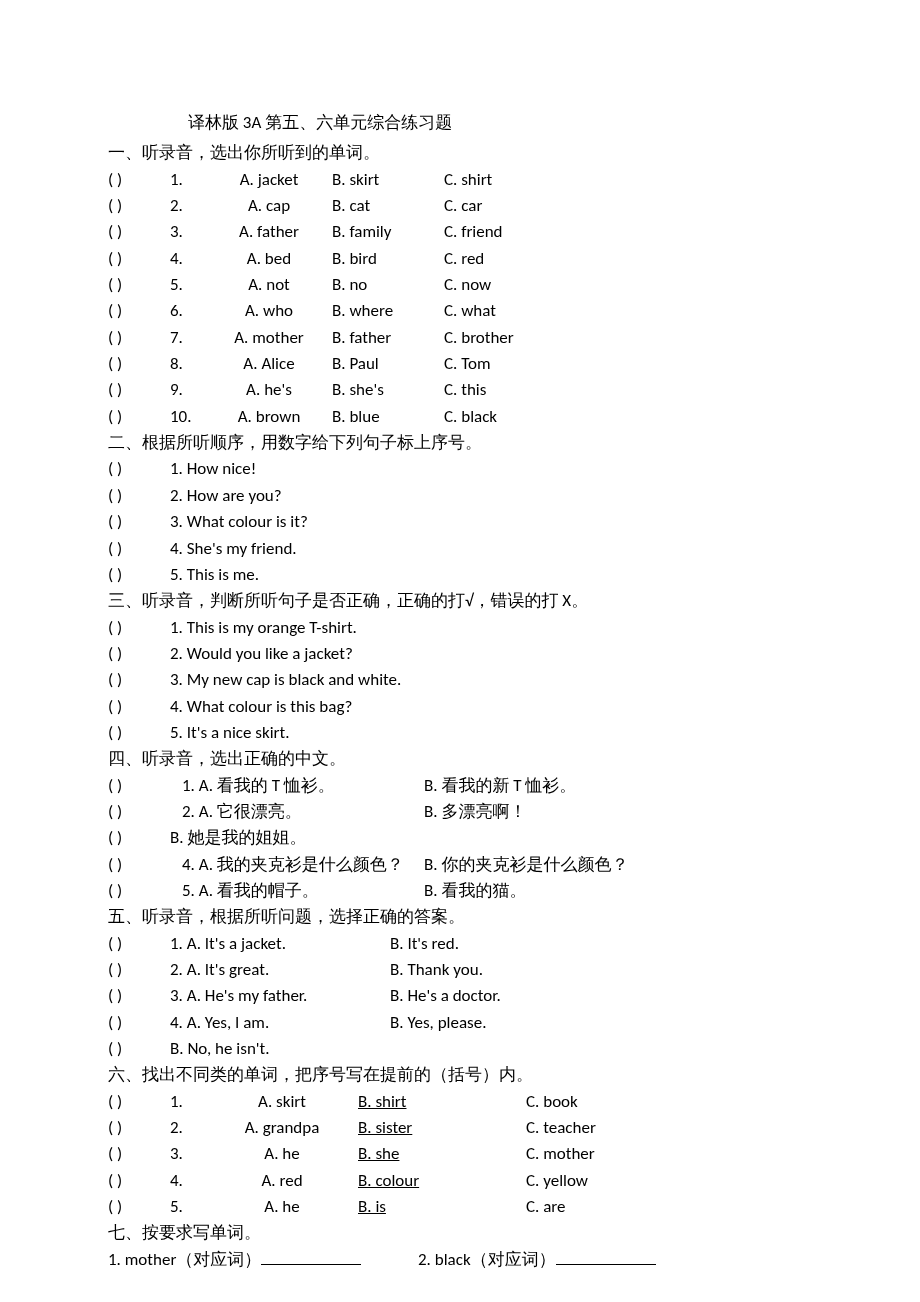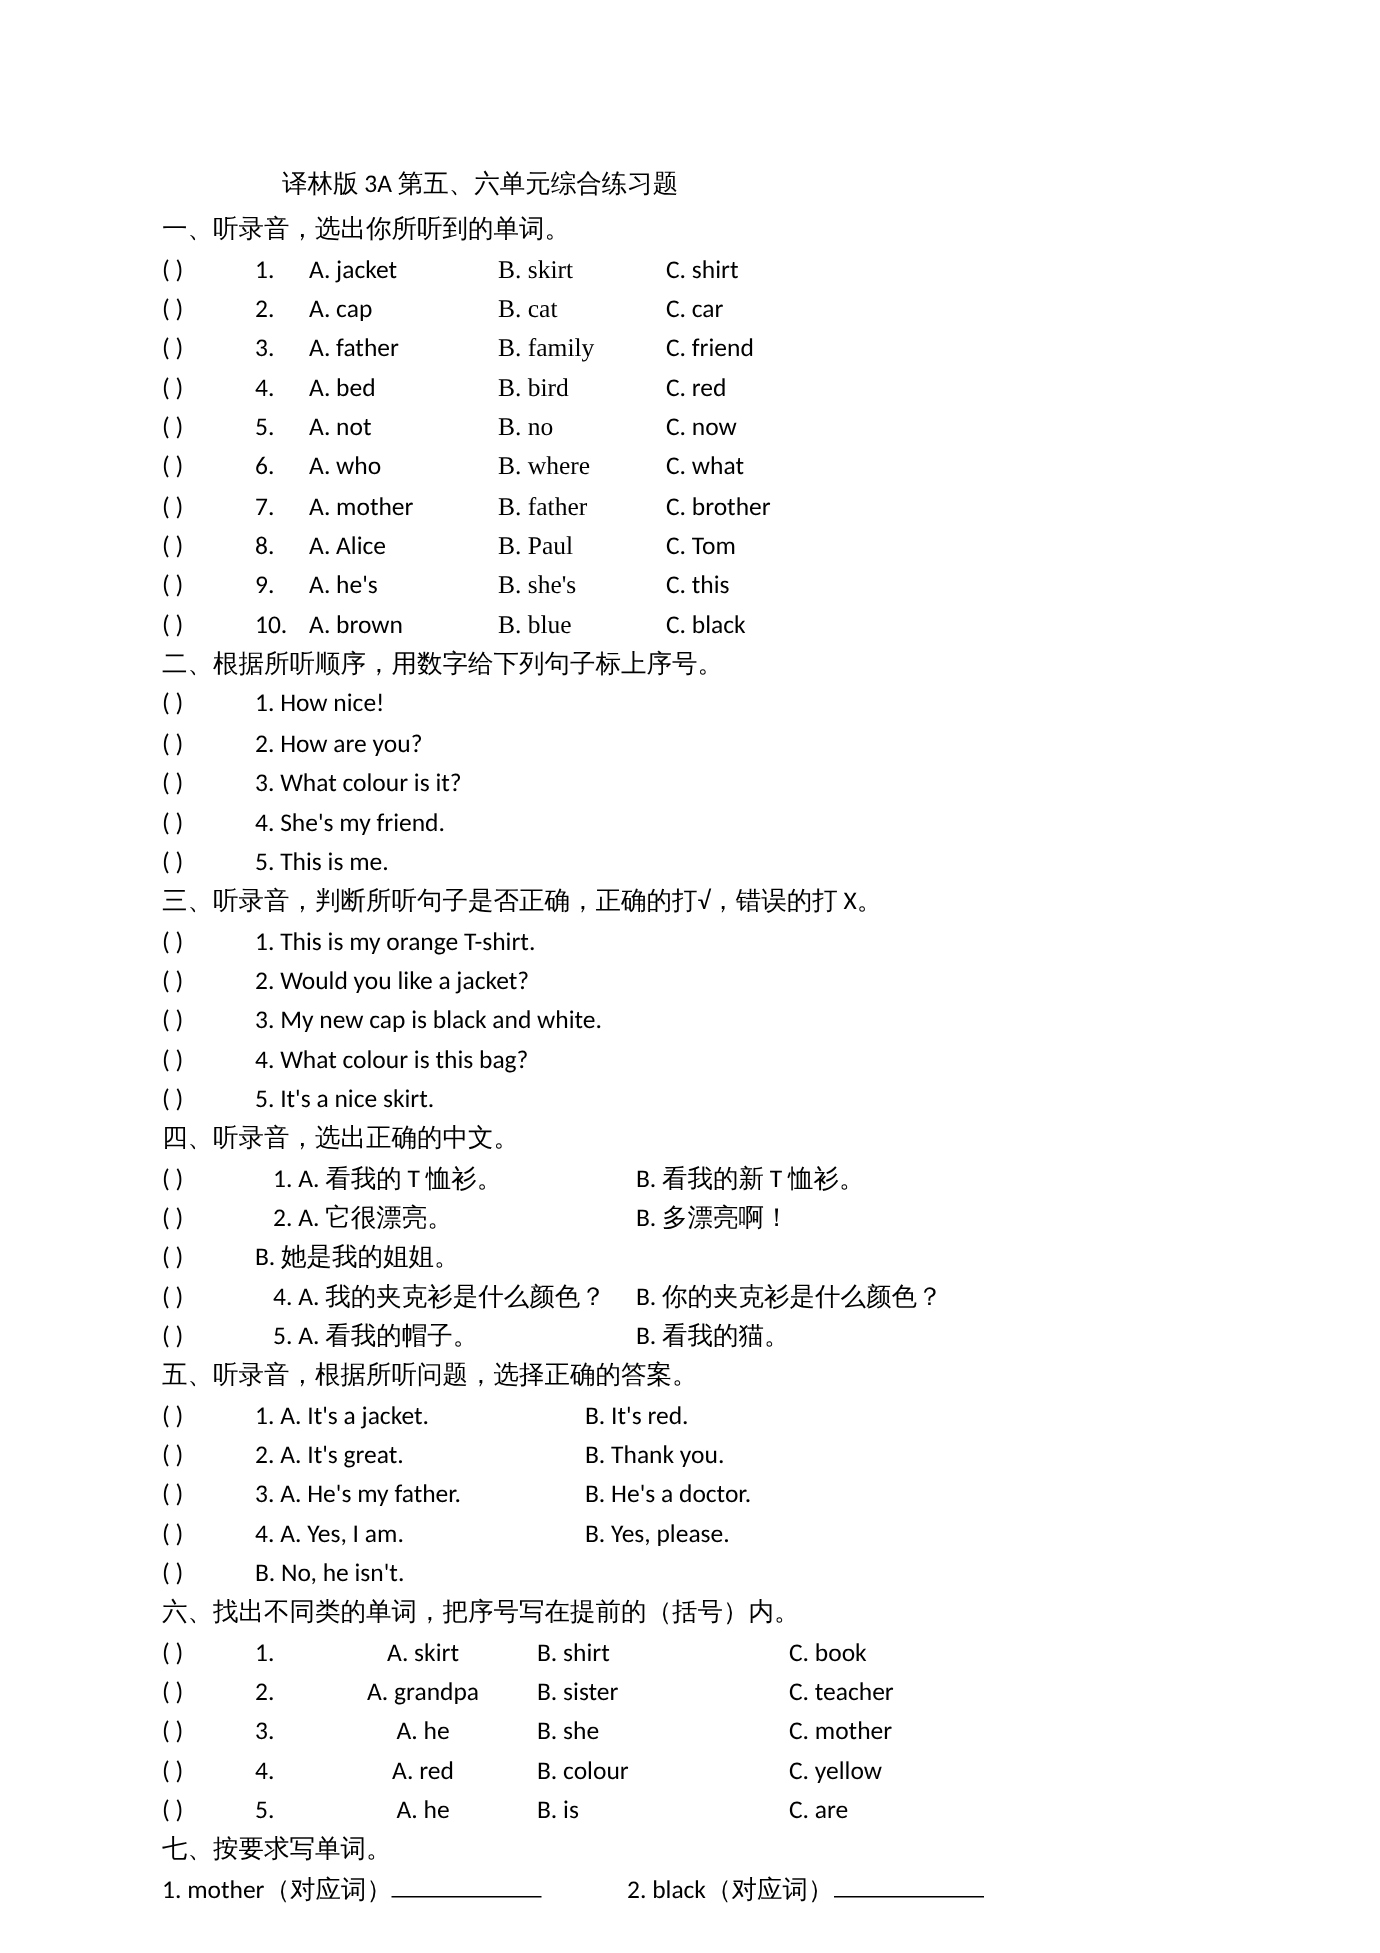--- a/index.html
+++ b/index.html
@@ -32,26 +32,26 @@
       width: 62px;
       display: inline-block;
     }
     .num {
       width: 36px;
       display: inline-block;
     }
     .opt {
       display: inline-block;
     }
-    .opt-a1 { width: 126px; }
-    .opt-b1 { width: 112px; font-family: Liberation Serif, serif; }
+    .opt-a1 { width: 126px; text-align: center; }
+    .opt-b1 { width: 112px; }
     .opt-a2 { width: 242px; margin-left: 12px; }
     .opt-a3 { width: 220px; }
     .opt-a6 { width: 152px; text-align: center; }
-    .opt-b6 { width: 168px; }
+    .opt-b6 { width: 168px; text-decoration: underline; }
     .fill-blank {
       display: inline-block;
       border-bottom: 1px solid #000;
       width: 100px;
       height: 1em;
       vertical-align: baseline;
     }
     .q7-row {
       display: flex;
     }

